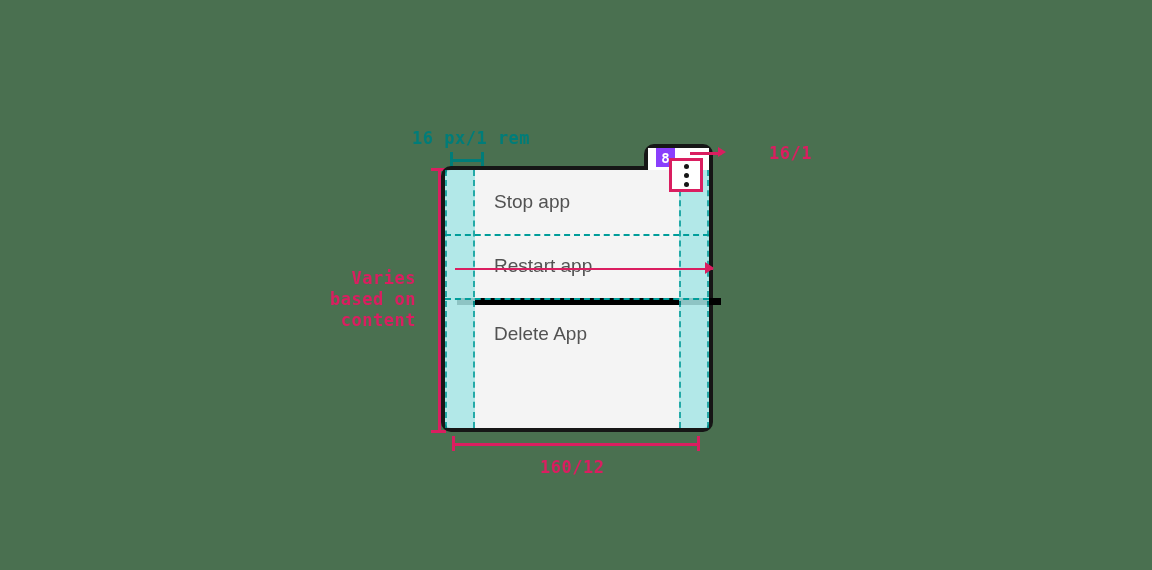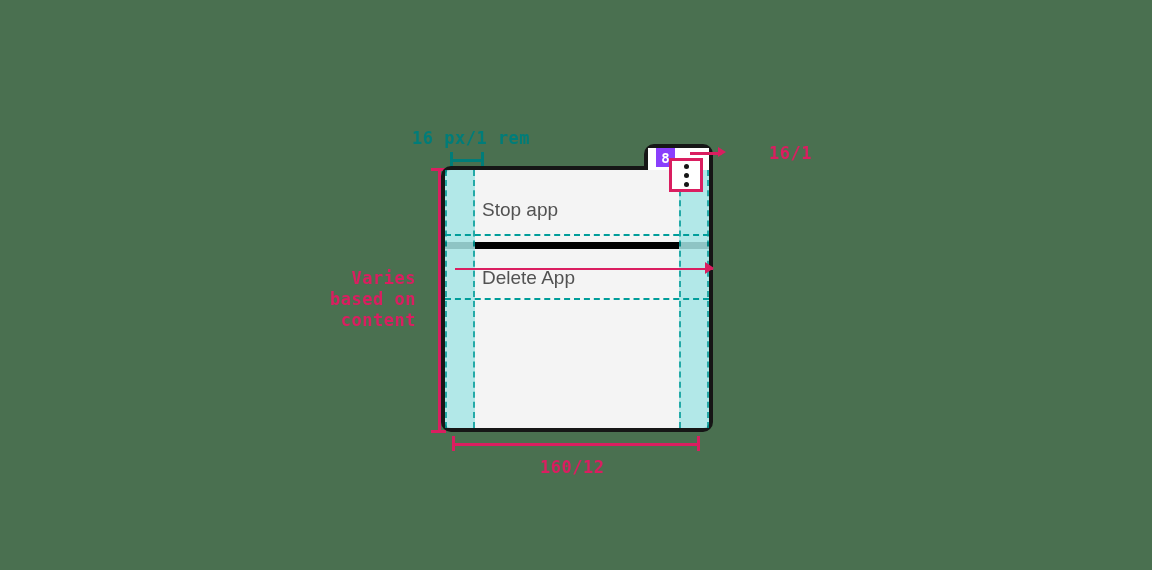--- a/index.html
+++ b/index.html
@@ -45,21 +45,21 @@
     background:#ffffff;
   }
   
   .surface{
     position:absolute;left:4px;top:26px;width:264px;height:258px;
     background:#f4f4f4;border-radius:6px;
   }
   .surface.topcut{border-top-left-radius:6px;border-top-right-radius:0;}
 
   
-  #list{position:absolute;left:4px;top:34px;width:264px;height:258px;}
+  #list{position:absolute;left:4px;top:26px;width:264px;height:258px;padding-left:12px;}
   .mi{
     position:relative;height:64px;
     display:flex;align-items:center;
     padding-left:37px;
     color:#525252;
     font-size:19px;
     font-family:"Liberation Sans",sans-serif;
     box-sizing:border-box;
   }
   .mi.div{border-top:7px solid #000000;}
@@ -172,20 +172,23 @@
     <div class="shellA"></div>
     <div class="shellB"></div>
     <div class="trigger"></div>
 
     <div class="surface topcut"></div>
 
     <div id="list">
       <div class="mi">
         <span>Stop app</span>
       </div>
+      <div class="mi">
+        <span>Restart app</span>
+      </div>
       <div class="mi div">
         <span>Delete App</span>
       </div>
     </div>
 
     <div class="band bandL"></div>
     <div class="band bandR"></div>
 
     <div class="hguide" style="top:90px;"></div>
     <div class="hguide" style="top:154px;"></div>

